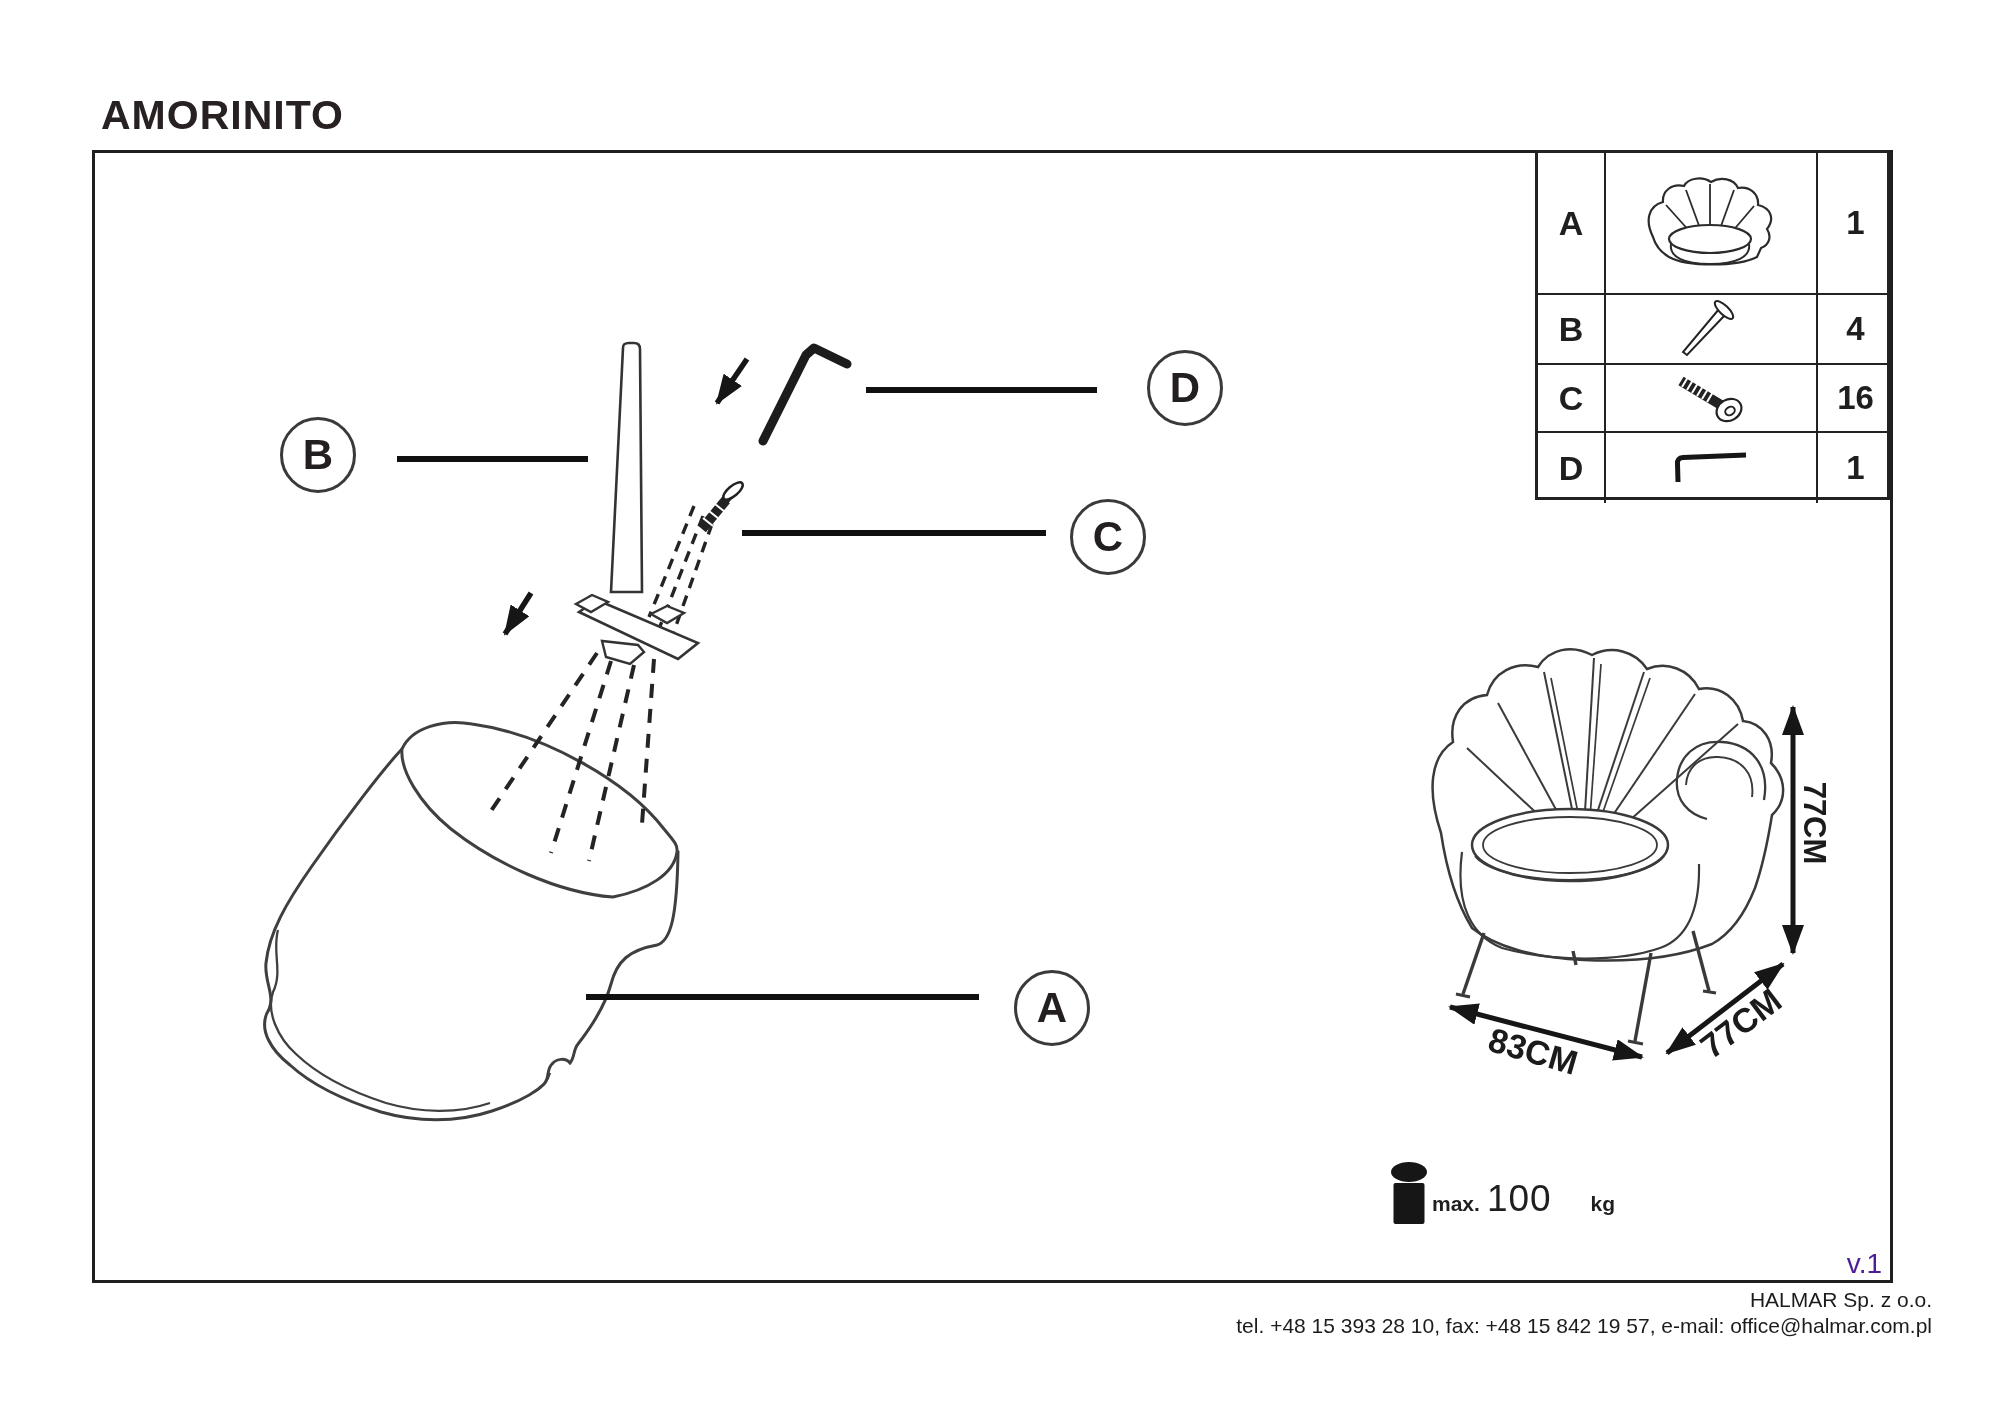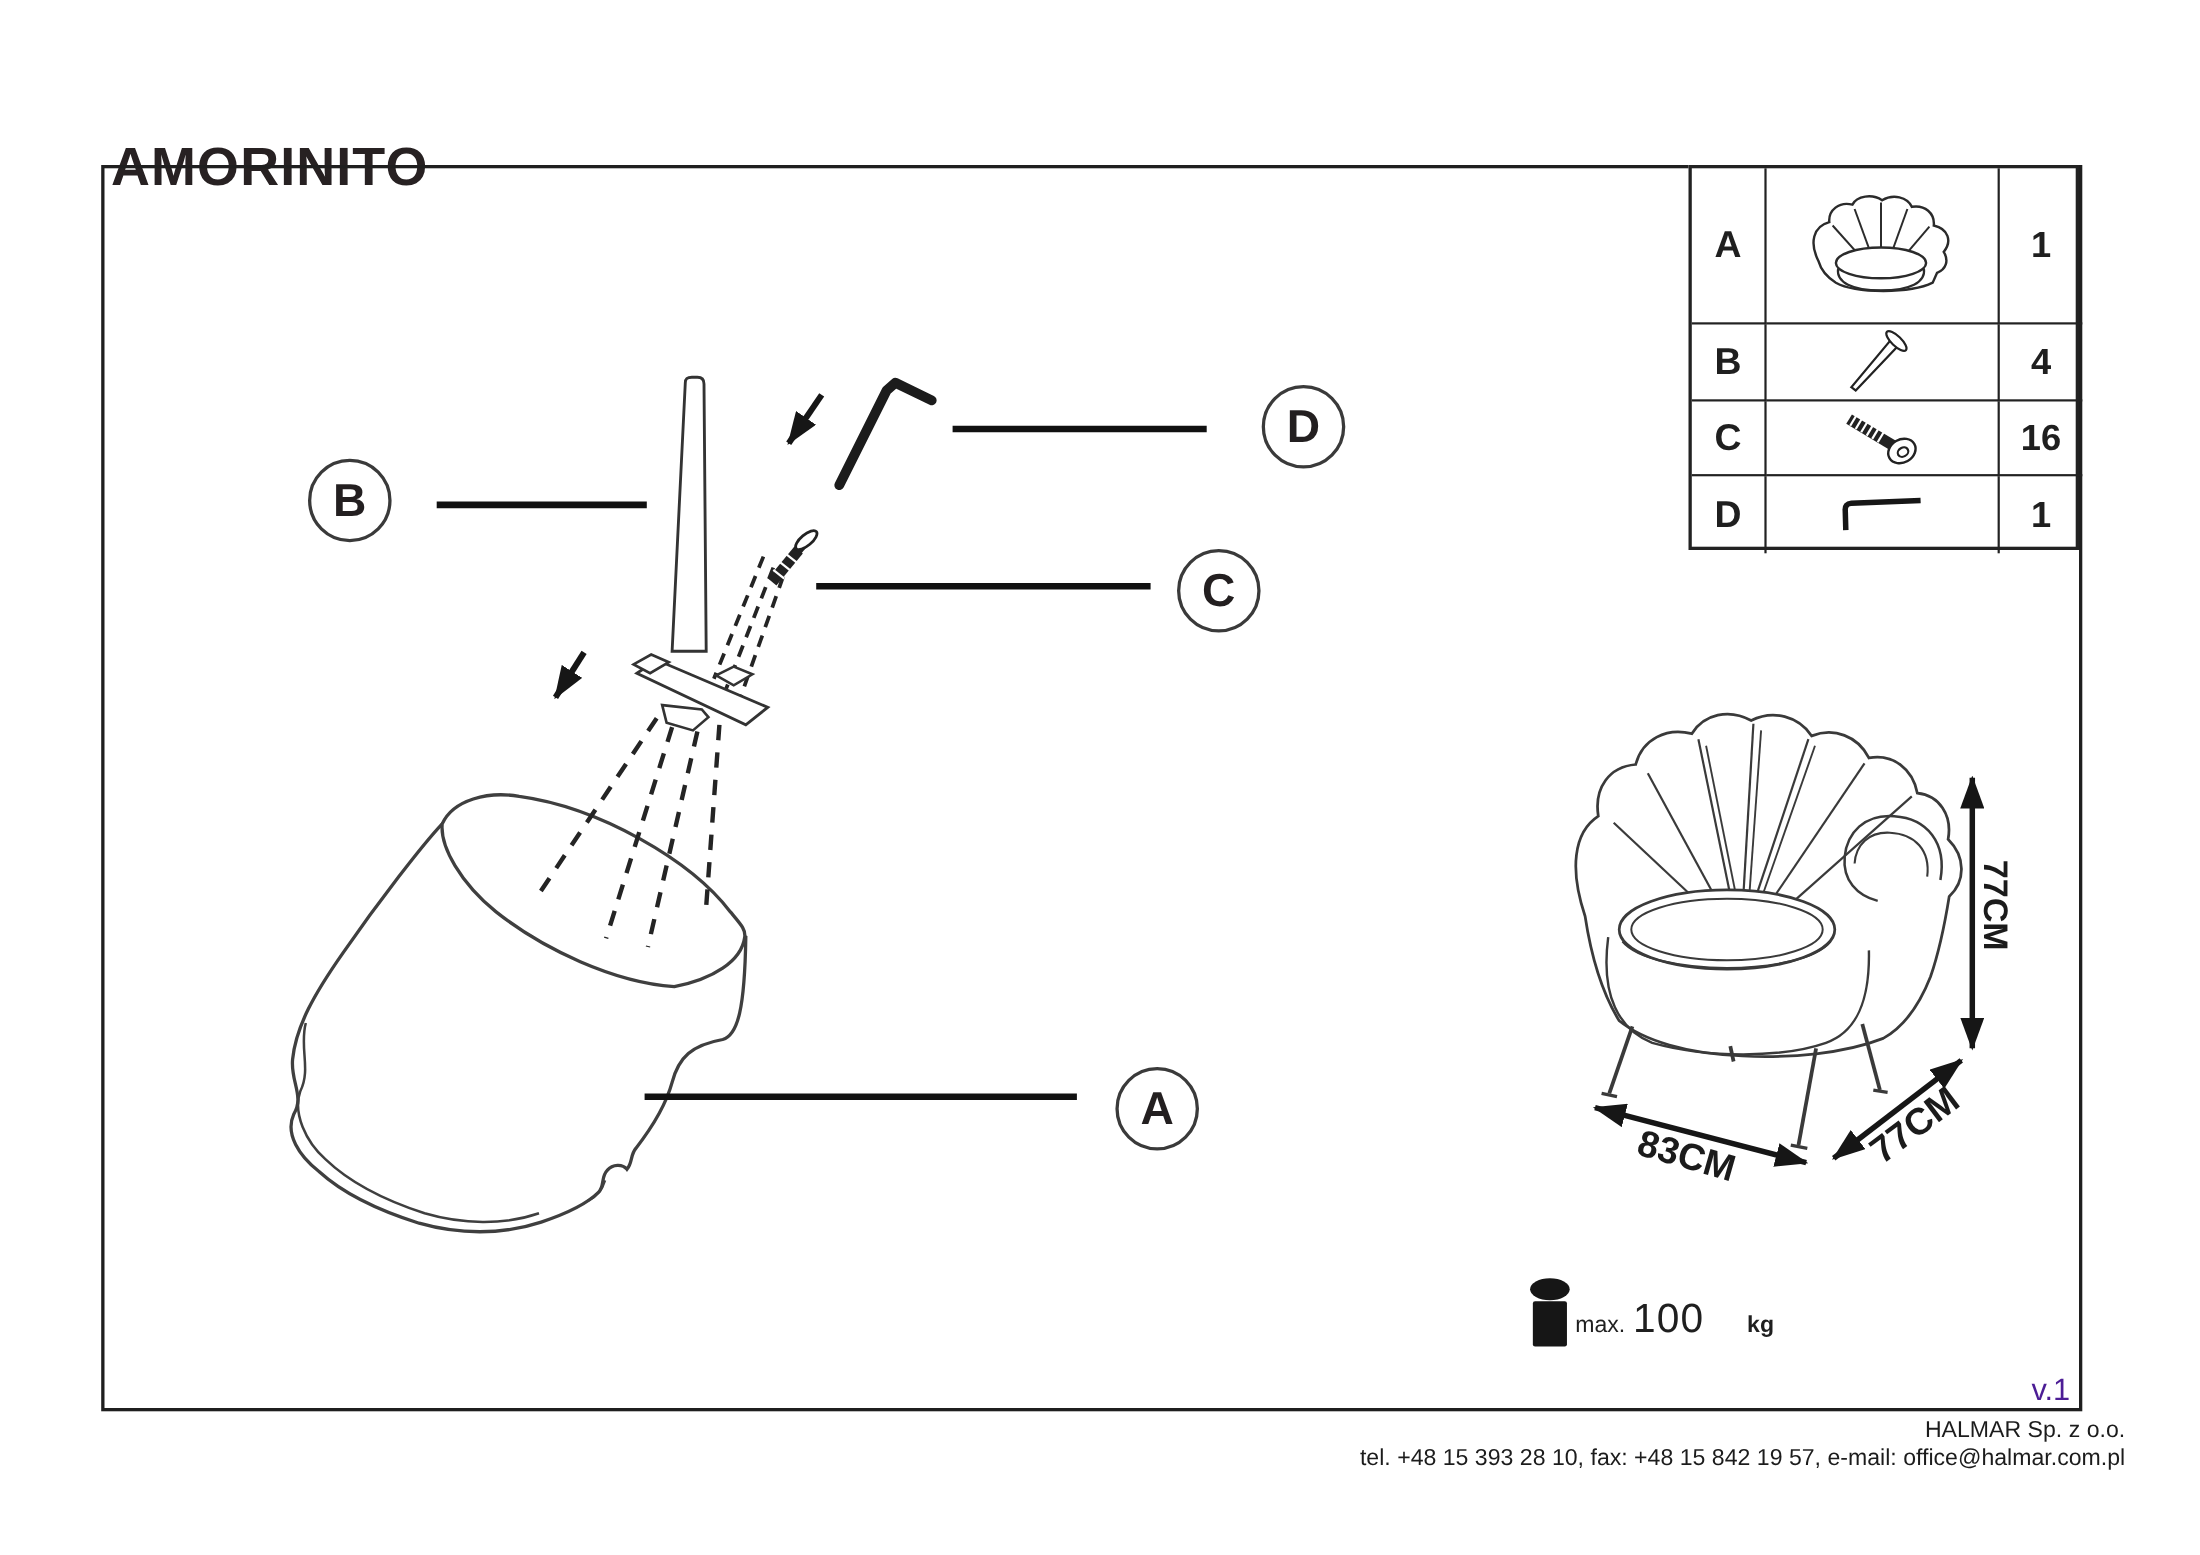--- a/index.html
+++ b/index.html
@@ -1,19 +1,19 @@
 <!DOCTYPE html>
 <html><head>
 <meta charset="utf-8">
 <style>
   html,body{margin:0;padding:0;background:#fff;}
   .page{position:relative;width:2000px;height:1414px;background:#ffffff;overflow:hidden;
         font-family:"Liberation Sans", sans-serif;color:#1f1f1f;}
-  .title{position:absolute;left:101px;top:92px;font-size:49px;font-weight:bold;
-         letter-spacing:1px;color:#272122;margin-top:32px;}
+  .title{position:absolute;left:101px;top:92px;font-size:41px;font-weight:bold;
+         letter-spacing:1px;color:#272122;}
   .main-box{position:absolute;left:92px;top:150px;width:1795px;height:1127px;
             border:3px solid #1f1f1f;}
   .art{position:absolute;left:0;top:0;width:2000px;height:1414px;pointer-events:none;}
   
   .parts-table{position:absolute;left:1535px;top:150px;width:355px;height:350px;
                display:grid;grid-template-columns:68px 212px 75px;
                grid-template-rows:142px 70px 68px 70px;box-sizing:border-box;
                border:3px solid #222;background:#fff;}
   .pt-cell{border-right:2px solid #222;border-bottom:2px solid #222;
            display:flex;align-items:center;justify-content:center;box-sizing:border-box;}
@@ -29,21 +29,21 @@
   .co-d{left:1147px;top:350px;}
   .co-c{left:1070px;top:499px;}
   .co-a{left:1014px;top:970px;}
   
   .dim{position:absolute;font-weight:bold;color:#1b1b1b;text-align:center;}
   .dim-h{left:1754px;top:805px;width:120px;font-size:31px;transform:rotate(90deg);}
   .dim-w{left:1463px;top:1032px;width:140px;font-size:34px;transform:rotate(16deg);}
   .dim-d{left:1671px;top:1004px;width:140px;font-size:34px;transform:rotate(-37deg);}
   
   .weight-text{position:absolute;left:1432px;top:1178px;display:flex;align-items:baseline;gap:7px;}
-  .wt-max{font-size:21px;font-weight:normal;text-align:right;}
+  .wt-max{font-size:21px;font-weight:bold;text-align:right;}
   .wt-val{font-size:37px;font-weight:normal;letter-spacing:1px;}
   .wt-unit{font-size:21px;font-weight:bold;margin-left:32px;}
   
   .version{position:absolute;left:1790px;top:1248px;width:92px;font-size:28px;text-align:right;color:#4c1d95;}
   
   .footer{position:absolute;left:0;top:1287px;width:1932px;text-align:right;
           font-size:21px;line-height:25.5px;color:#1c1c1c;}
 </style>
 </head>
 <body>

